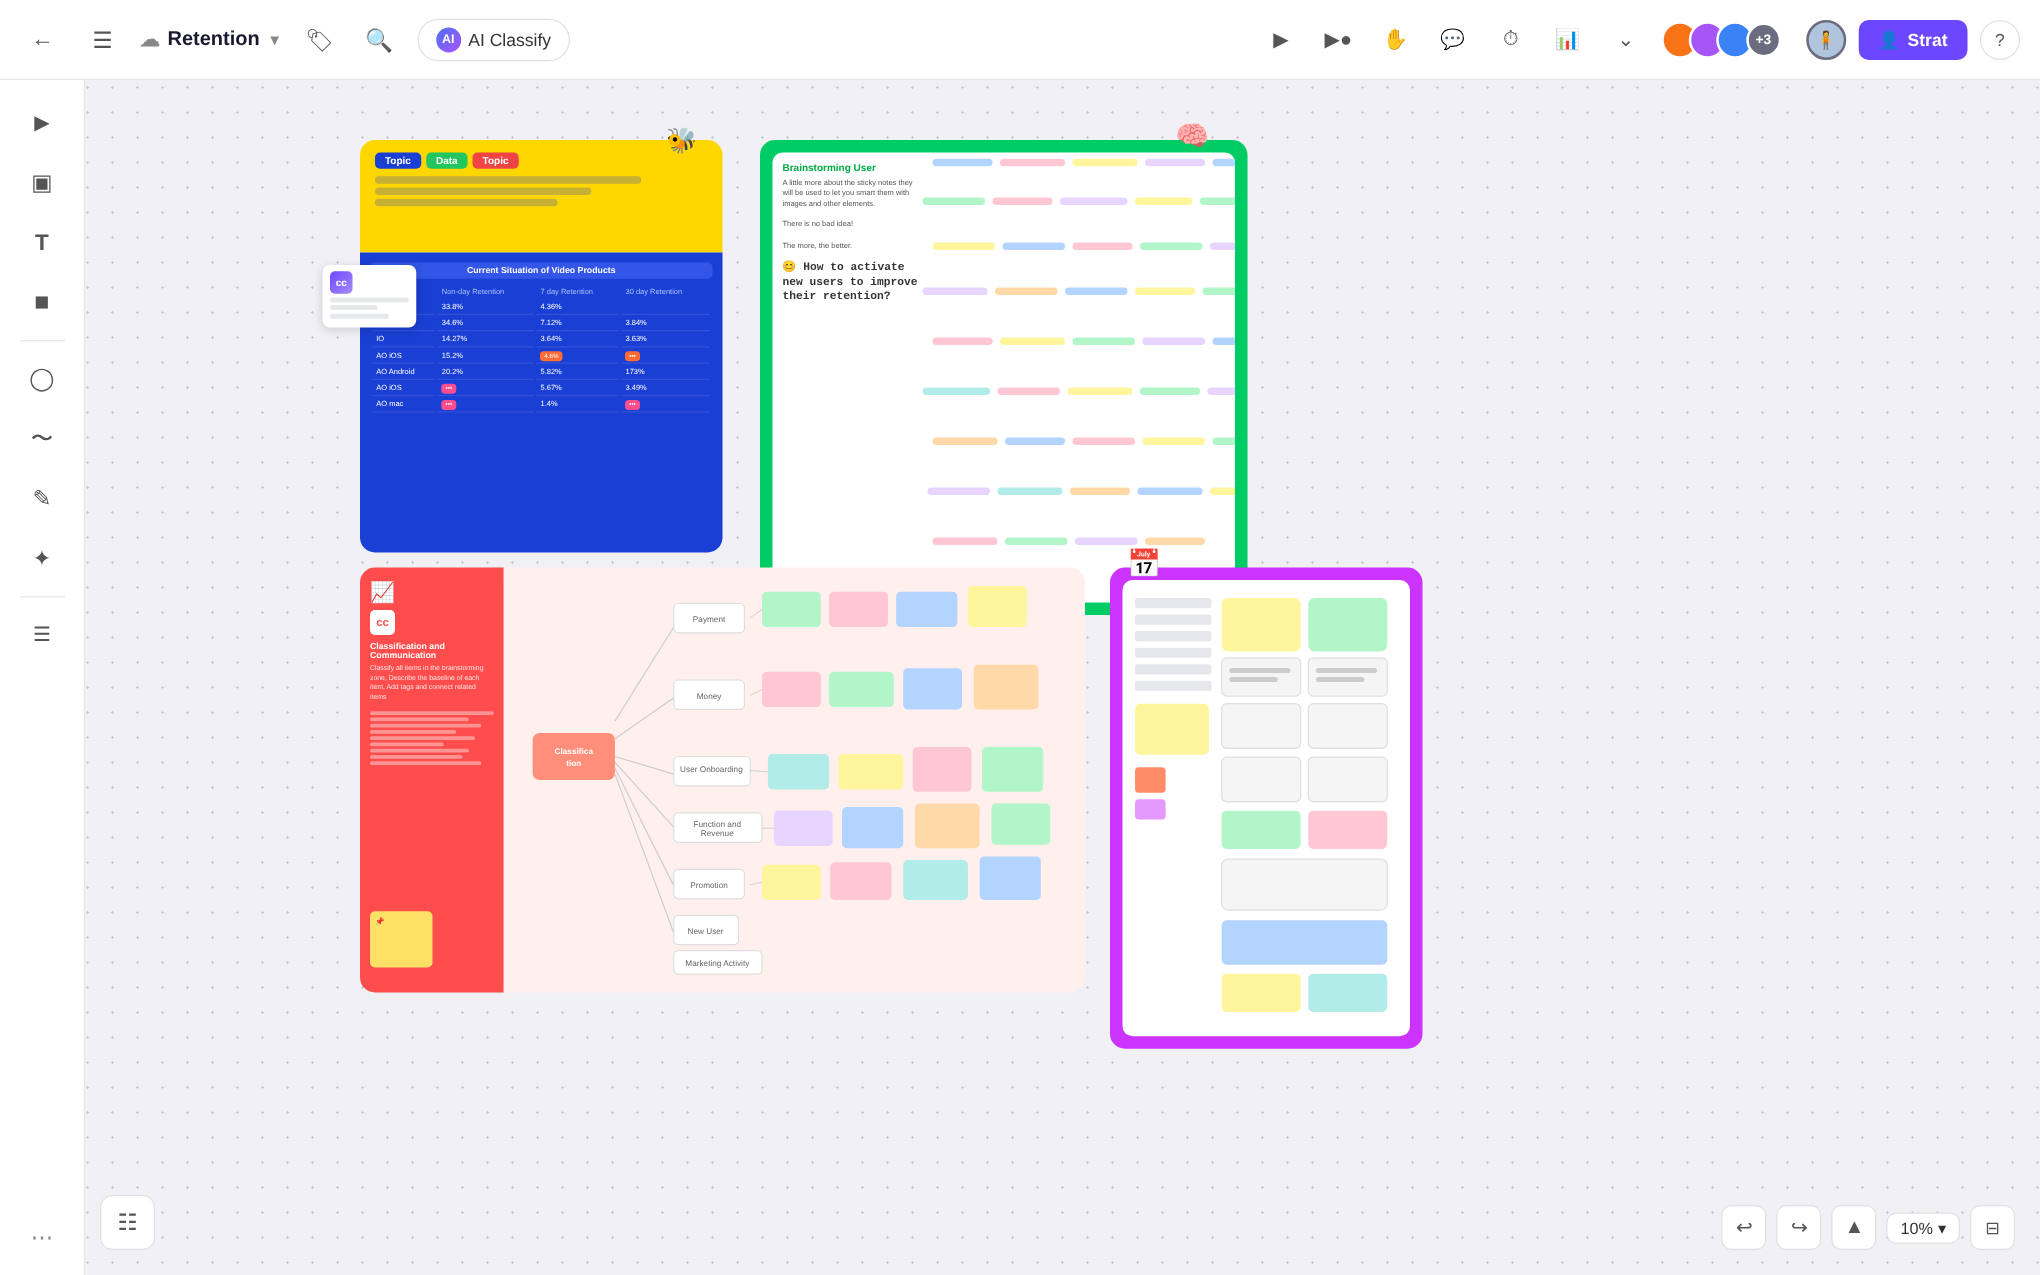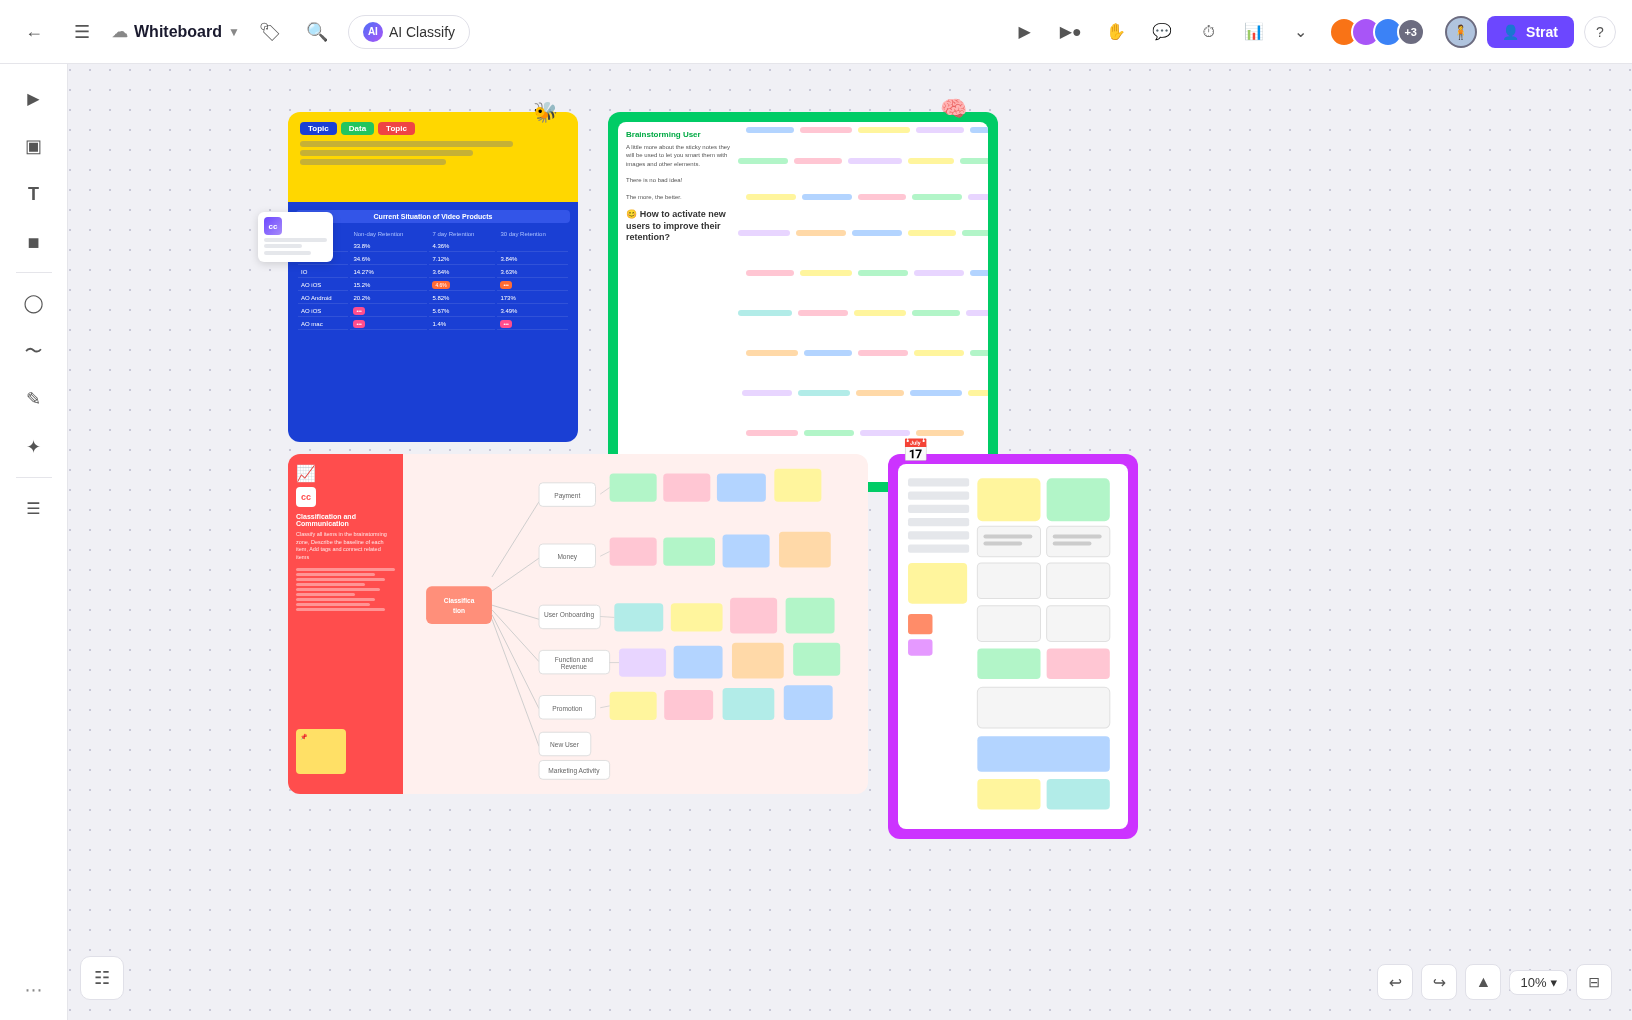--- a/index.html
+++ b/index.html
@@ -369,20 +369,21 @@
       font-size: 6px;
       color: #555;
       line-height: 1.4;
       margin-bottom: 8px;
     }
     .bs-question {
       font-size: 9px;
       font-weight: 700;
       color: #333;
       line-height: 1.3;
+      font-family: Liberation Mono, monospace;
     }
     .sticky-cluster {
       position: absolute;
       right: 0; top: 0; left: 120px; bottom: 0;
     }
     .sticky {
       position: absolute;
       border-radius: 4px;
       font-size: 5px;
       padding: 3px 4px;
@@ -544,21 +545,21 @@
 <header class="header">
   <div class="header-left">
     <button class="header-icon-btn">
       <span>←</span>
     </button>
     <button class="header-icon-btn">
       <span>☰</span>
     </button>
     <div class="app-title">
       <span class="cloud-icon">☁</span>
-      <span>Whiteboard</span>
+      <span>Retention</span>
       <span class="chevron-down">▼</span>
     </div>
     <button class="header-icon-btn">
       <span>🏷</span>
     </button>
     <button class="header-icon-btn">
       <span>🔍</span>
     </button>
     <button class="ai-assistant-btn">
       <div class="ai-logo">AI</div>

